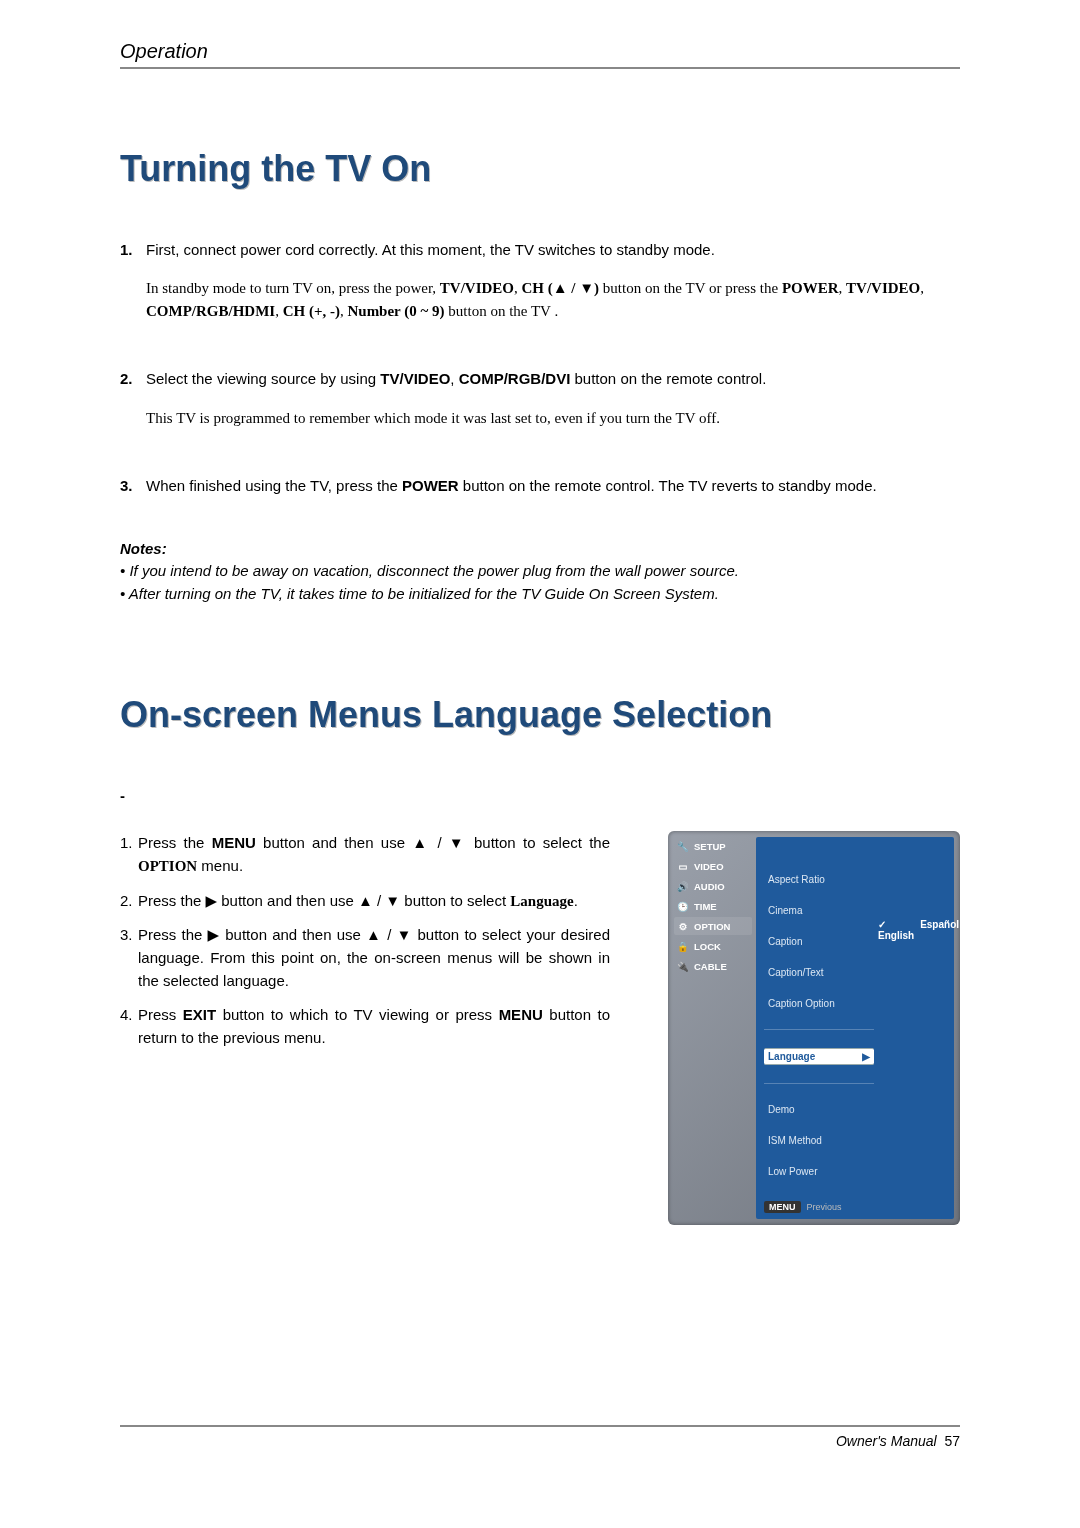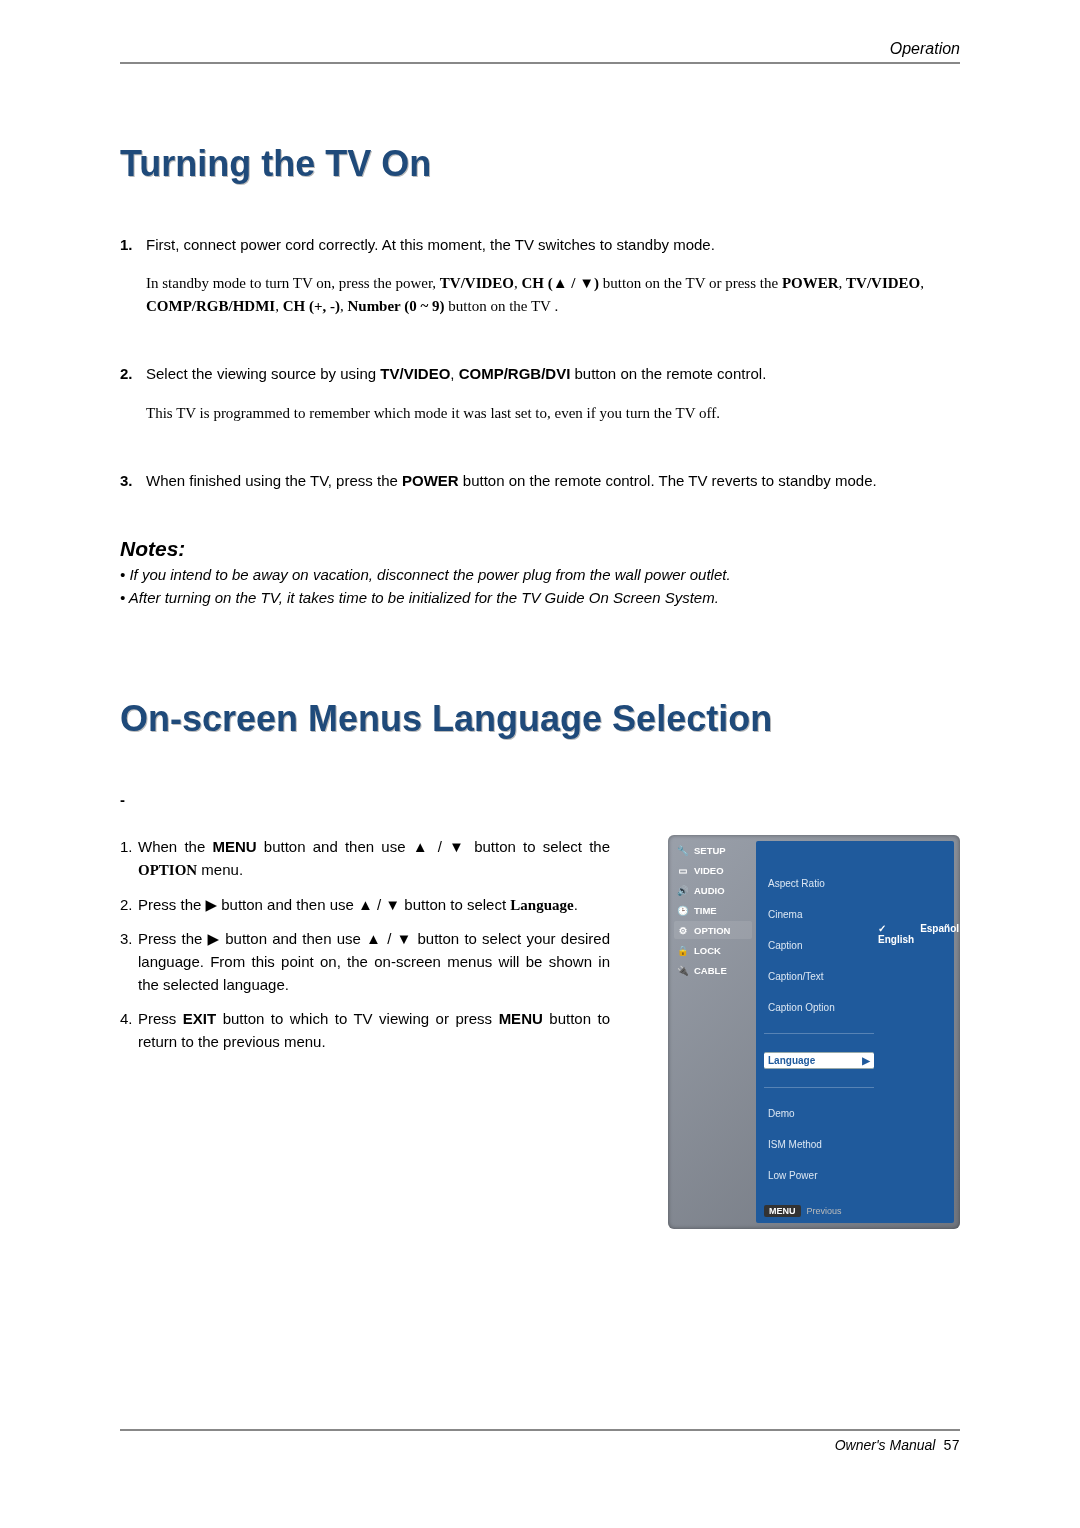--- a/index.html
+++ b/index.html
@@ -10,23 +10,22 @@
     color: #000;
     width: 1080px;
   }
   .page {
     width: 840px;
     margin: 0 auto;
     padding: 40px 0 30px 0;
     position: relative;
   }
   .top-section-label {
-    text-align: right;
     font-style: italic;
-    font-size: 16px;
+    font-size: 20px;
     color: #000;
     padding-bottom: 4px;
   }
   .top-rule {
     border-top: 2px solid #888;
     margin-bottom: 80px;
   }
   .h1 {
     font-size: 36px;
     font-weight: bold;
@@ -48,21 +47,21 @@
     width: 26px;
     flex: 0 0 26px;
     font-weight: bold;
   }
   .numbered .txt { flex: 1; }
   .para-indent { margin-left: 26px; margin-bottom: 26px; font-family: Liberation Serif, serif;}
   .notes-label {
     margin-top: 40px;
     font-style: italic;
     font-weight: bold;
-    font-size: 21px;
+    font-size: 15px;
   }
   .note-line {
     font-style: italic;
     font-size: 15px;
     line-height: 1.5;
   }
   .section2 {
     margin-top: 90px;
   }
   .dash-line {
@@ -200,21 +199,20 @@
     margin-top: 200px;
   }
   .page-footer {
     text-align: right;
     font-size: 14px;
     font-style: italic;
     padding-top: 6px;
   }
   .page-footer .num {
     font-style: normal;
-    font-family: Liberation Mono, monospace;
   }
 </style>
 </head>
 <body>
 
 <div class="page">
   <div class="top-section-label">Operation</div>
   <div class="top-rule"></div>
 
   <div class="h1">Turning the TV On</div>
@@ -241,37 +239,37 @@
     <div style="height:20px"></div>
 
     <div class="numbered">
       <div class="num">3.</div>
       <div class="txt">
         <span>When finished using the TV, press the </span><b>POWER</b><span> button on the remote control. The TV reverts to standby mode.</span>
       </div>
     </div>
 
     <div class="notes-label">Notes:</div>
-    <div class="note-line">• If you intend to be away on vacation, disconnect the power plug from the wall power outlet.</div>
+    <div class="note-line">• If you intend to be away on vacation, disconnect the power plug from the wall power source.</div>
     <div class="note-line">• After turning on the TV, it takes time to be initialized for the TV Guide On Screen System.</div>
   </div>
 
   <div class="section2">
     <div class="h1">On-screen Menus Language Selection</div>
 
     <div class="dash-line">
       <div class="dash">-</div>
     </div>
 
     <div class="dual-col">
       <div class="left">
         <div class="step">
           <div class="n">1.</div>
           <div class="t">
-            <span>When the </span><b>MENU</b><span> button and then use ▲  / ▼  button to select the </span><b style="font-family:'Times New Roman',serif">OPTION</b><span> menu.</span>
+            <span>Press the </span><b>MENU</b><span> button and then use ▲  / ▼  button to select the </span><b style="font-family:'Times New Roman',serif">OPTION</b><span> menu.</span>
           </div>
         </div>
         <div class="step">
           <div class="n">2.</div>
           <div class="t">
             <span>Press the ▶  button and then use ▲  / ▼  button to select </span><b style="font-family:'Times New Roman',serif">Language</b><span>.</span>
           </div>
         </div>
         <div class="step">
           <div class="n">3.</div>

